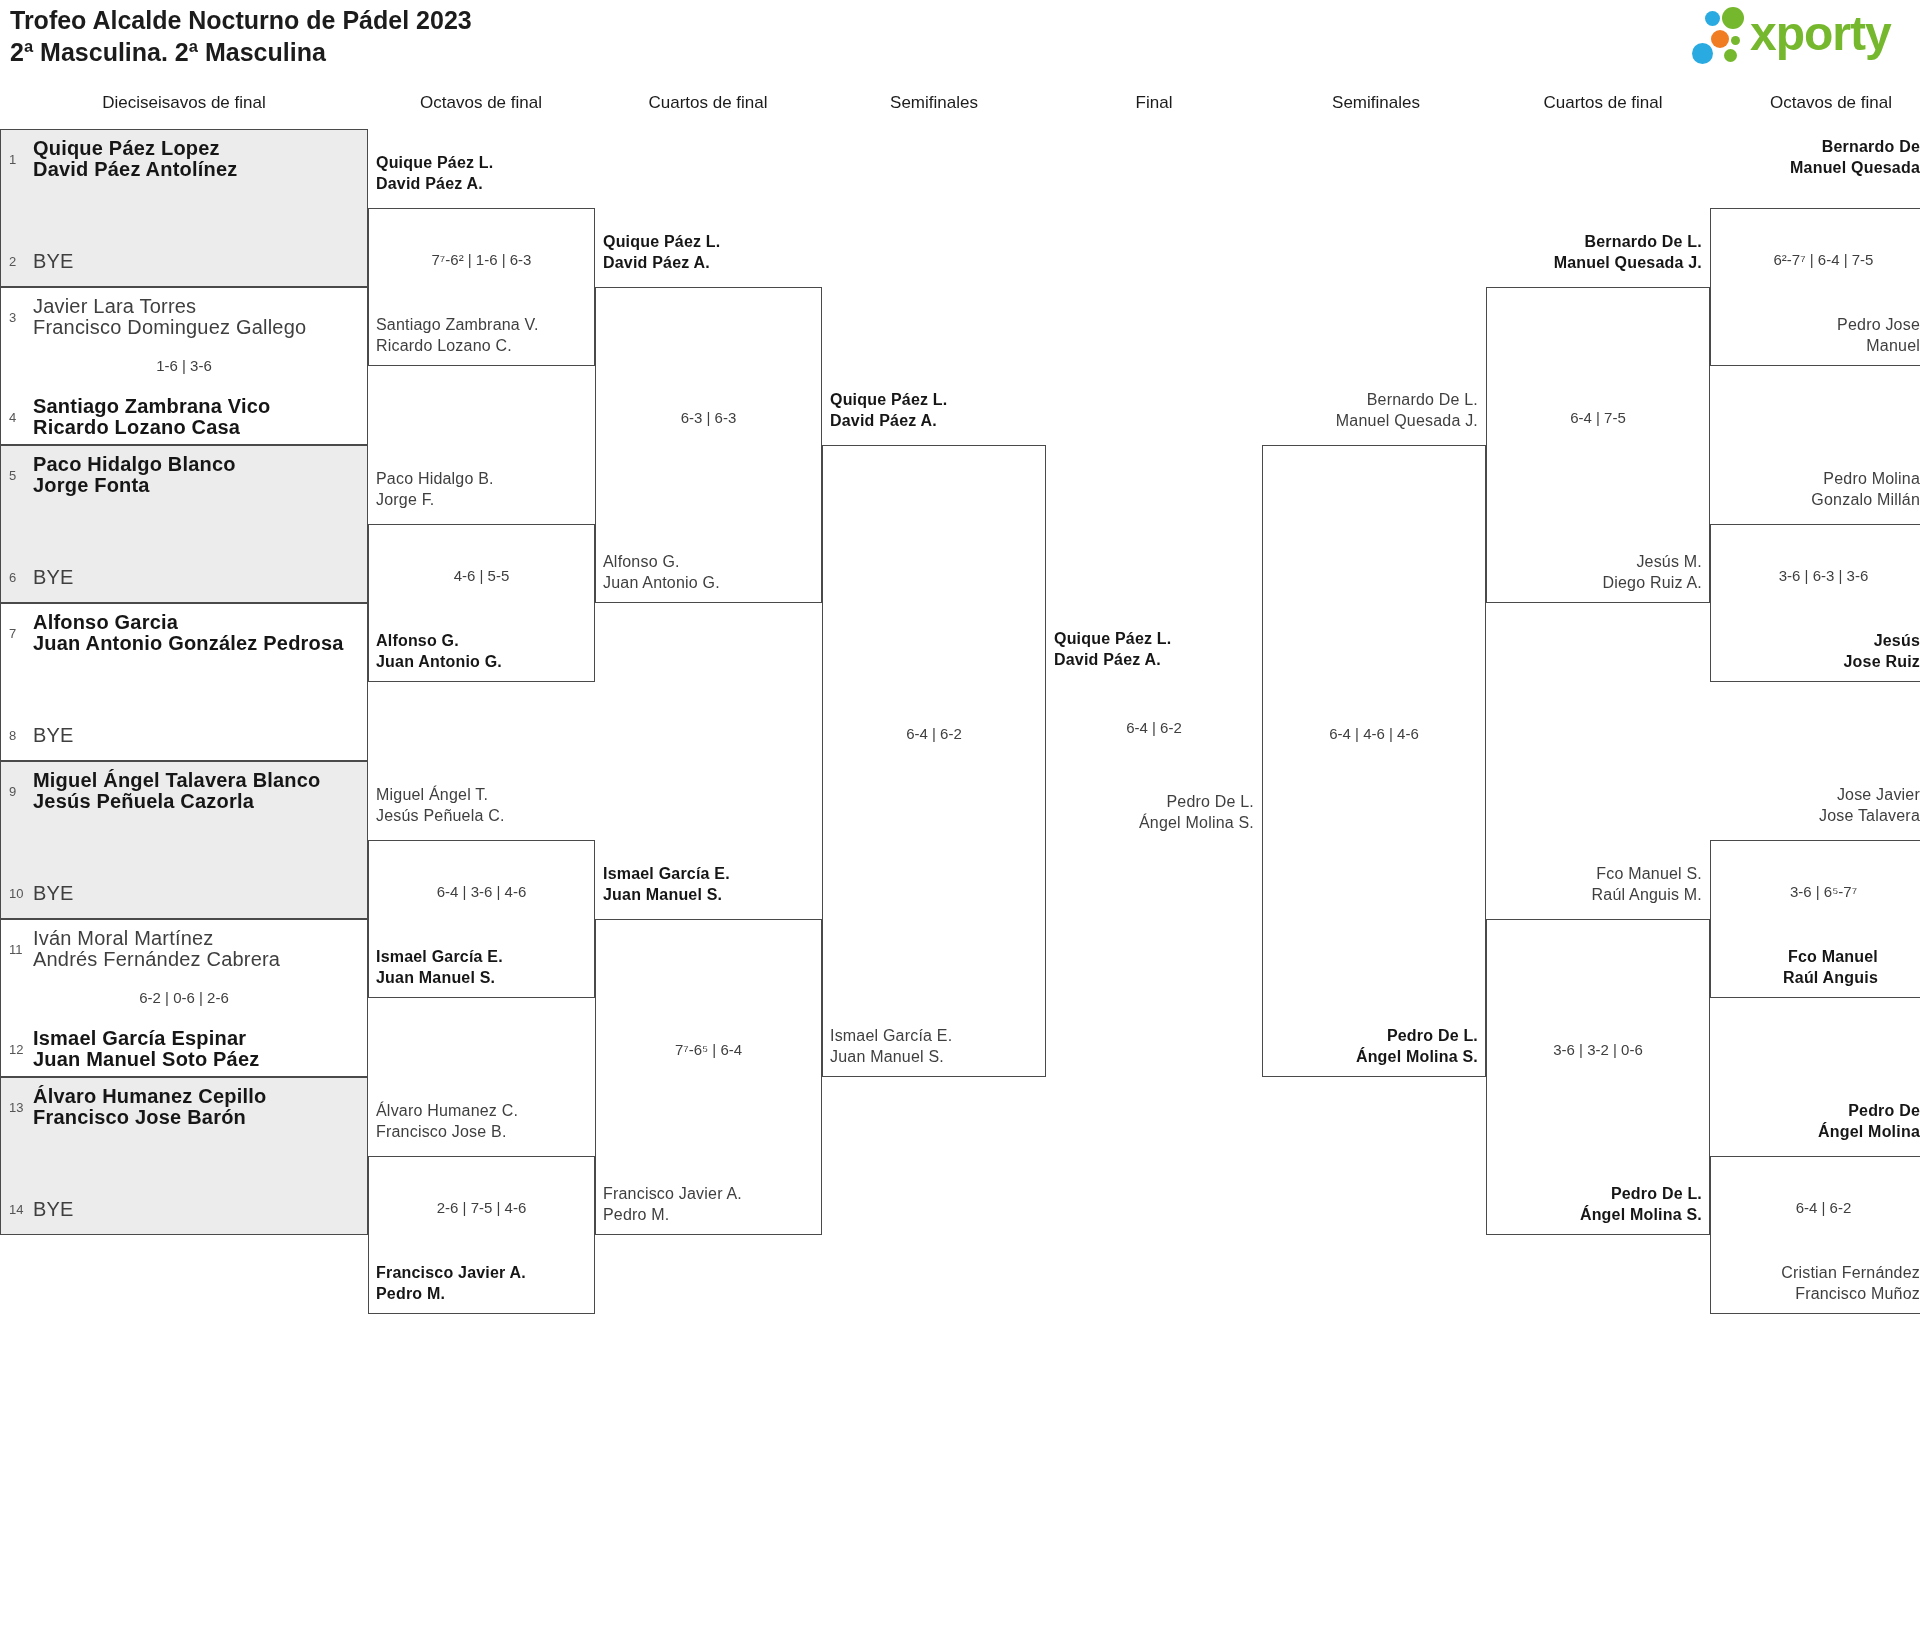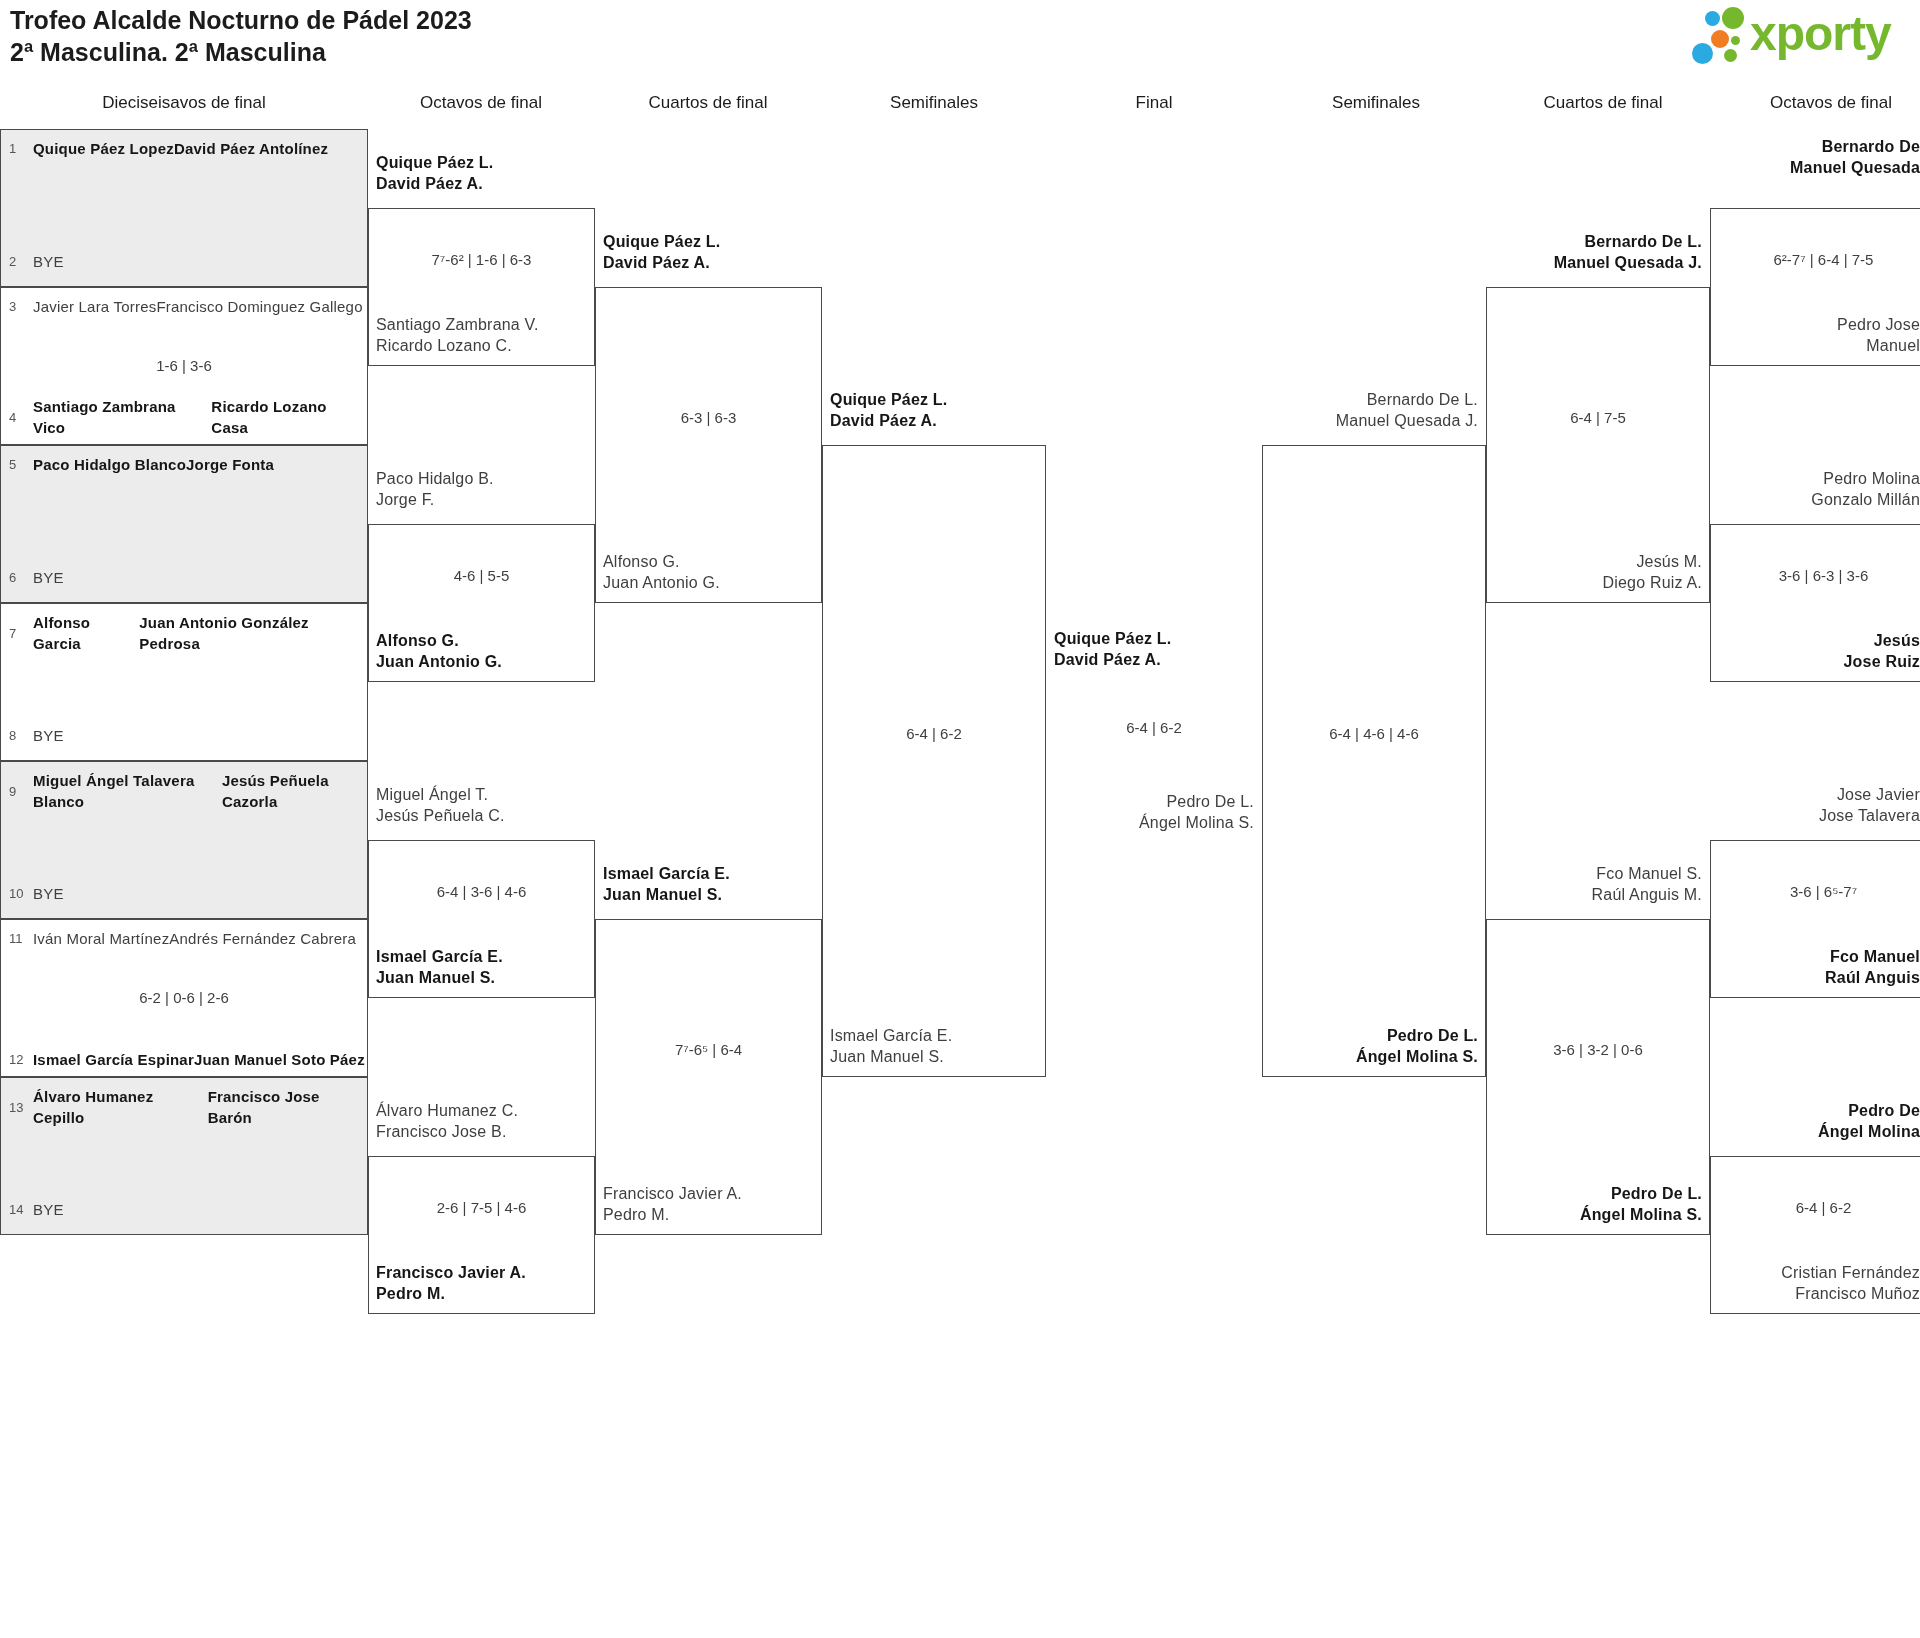--- a/index.html
+++ b/index.html
@@ -5,21 +5,21 @@
   html,body{margin:0;padding:0;background:#fff;}
   #page{position:relative;width:1920px;height:1638px;overflow:hidden;background:#fff;
         font-family:"Liberation Sans","DejaVu Sans",sans-serif;color:#3f3f3f;}
   .title{position:absolute;left:10px;top:4px;font-size:25px;line-height:32px;font-weight:600;color:#1c1c1c;}
   .hdr{position:absolute;top:93px;width:300px;text-align:center;font-size:17px;color:#1c1c1c;font-weight:500;}
   
   .r32{position:absolute;left:0;width:368px;height:158px;border:1px solid #4a4a4a;box-sizing:border-box;background:#fff;}
   .r32.shaded{background:#ececec;}
   .team{position:absolute;left:8px;display:flex;align-items:center;}
   .team .seed{width:24px;flex:0 0 24px;font-size:13px;color:#555;}
-  .team .nm{display:flex;flex-direction:row;font-size:15px;line-height:21px;letter-spacing:.2px;}
+  .team .nm{display:flex;flex-direction:column;font-size:20px;line-height:21px;letter-spacing:.2px;}
   .team.t1{top:8px;}
   .team.t2{bottom:6px;}
   .team.bye{bottom:14px;}
   .bold .nm{font-weight:700;color:#161616;}
   .mscore{position:absolute;left:0;width:100%;top:69px;text-align:center;font-size:15px;color:#3f3f3f;}
   
   .mbox{position:absolute;border:1px solid #4a4a4a;box-sizing:border-box;background:transparent;}
   .lbl{position:absolute;font-size:16px;line-height:21px;letter-spacing:.2px;color:#3f3f3f;}
   .lbl div{white-space:nowrap;}
   .lbl.bold{font-weight:700;color:#161616;}
@@ -314,21 +314,21 @@
   <div class="lbl right bold" style="left:1710px;top:630px;width:210px;">
       <div>Jesús</div>
       <div>Jose Ruiz</div>
     </div>
 
   <div class="lbl right" style="left:1710px;top:784px;width:210px;">
       <div>Jose Javier</div>
       <div>Jose Talavera</div>
     </div>
   <div class="bscore" style="left:1710px;top:883px;width:227px;">3-6 | 6⁵-7⁷</div>
-  <div class="lbl right bold" style="left:1710px;top:946px;width:210px;">
+  <div class="lbl right bold" style="left:1668px;top:946px;width:210px;">
       <div>Fco Manuel</div>
       <div>Raúl Anguis</div>
     </div>
 
   <div class="lbl right bold" style="left:1710px;top:1100px;width:210px;">
       <div>Pedro De</div>
       <div>Ángel Molina</div>
     </div>
   <div class="bscore" style="left:1710px;top:1199px;width:227px;">6-4 | 6-2</div>
   <div class="lbl right" style="left:1710px;top:1262px;width:210px;">

